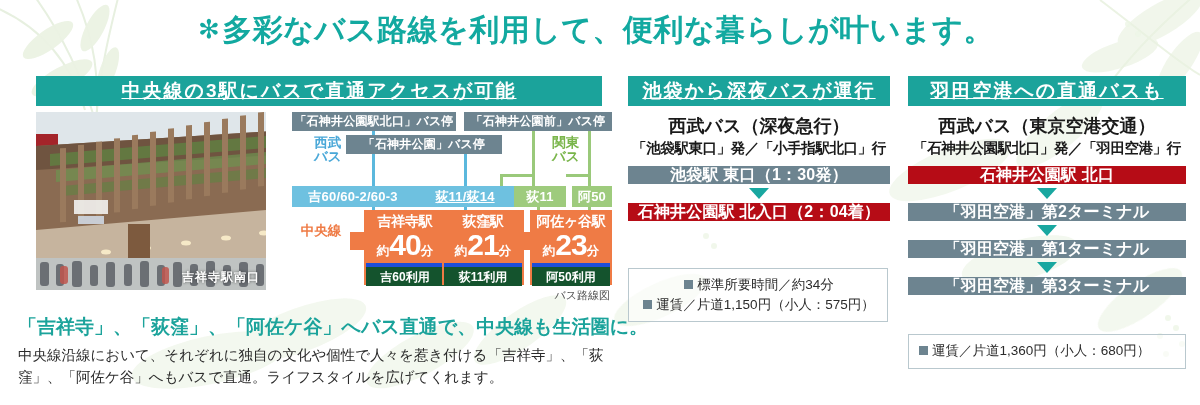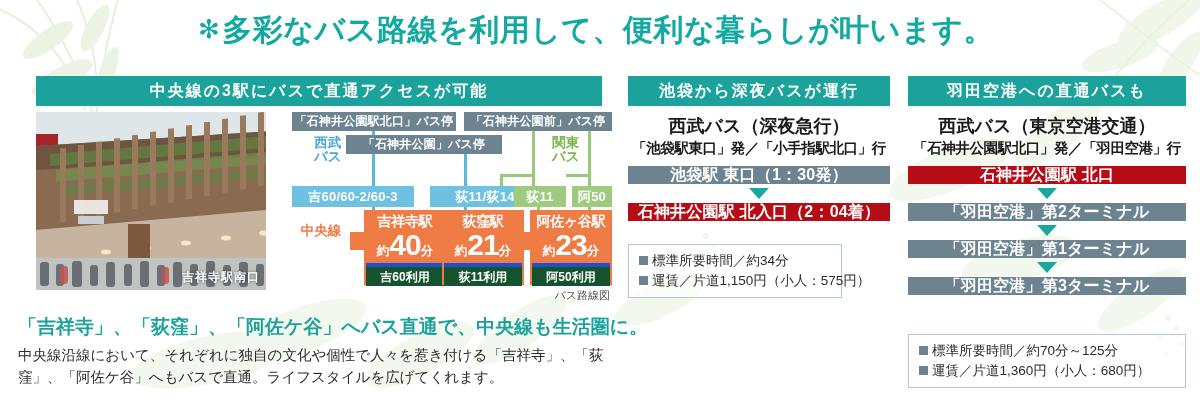--- a/index.html
+++ b/index.html
@@ -20,23 +20,23 @@
     text-align: center; z-index: 3;
     color: #12a9a0; font-size: 30px; font-weight: bold;
     letter-spacing: .5px; white-space: nowrap;
   }
   .title .ast { font-size: 26px; vertical-align: 2px; margin-right: 2px; }
 
   
   .hdr {
     position: absolute; z-index: 3;
     background: #1ba39b; color: #fff;
-    font-size: 16px; font-weight: bold;
-    display: flex; align-items: center; justify-content: center;
-    letter-spacing: 2px; white-space: nowrap;
+    font-size: 19px; font-weight: bold;
+    display: flex; align-items: center; justify-content: center;
+    letter-spacing: 2px; white-space: nowrap; text-decoration: underline;
   }
   #hdr-left  { left: 36px;  top: 76px; width: 566px; height: 30px; }
   #hdr-mid   { left: 628px; top: 76px; width: 262px; height: 30px; }
   #hdr-right { left: 908px; top: 76px; width: 278px; height: 30px; }
 
   
   .photo {
     position: absolute; left: 36px; top: 112px; width: 230px; height: 178px;
     z-index: 3; overflow: hidden; background: #cfd3d0;
   }
@@ -74,21 +74,21 @@
 
   .routebadge {
     position: absolute; height: 21px; color: #fff;
     font-size: 13px; font-weight: bold;
     display: flex; align-items: center; justify-content: center;
     white-space: nowrap; letter-spacing: .2px;
   }
   .routebadge.blue  { background: #6ec1e0; }
   .routebadge.green { background: #9ecb7d; }
   #rb-1 { left: 0;   top: 74px; width: 122px; }
-  #rb-2 { left: 138px; top: 74px; width: 110px; }
+  #rb-2 { left: 118px; top: 74px; width: 110px; text-decoration: underline; }
   #rb-3 { left: 222px; top: 74px; width: 52px; }
   #rb-4 { left: 280px; top: 74px; width: 40px; }
 
   
   #chuo-line-bar {
     position: absolute; left: 0; top: 120px; width: 320px; height: 18px;
     background: #ef7b45; z-index: 1;
   }
   #chuo-label {
     position: absolute; left: 0; top: 100px; width: 58px; height: 38px;
@@ -153,21 +153,21 @@
   }
 
   .factbox {
     border: 1px solid #b9c8ce; padding: 6px 8px 7px 10px;
     color: #2b2b2b; font-size: 13.5px; line-height: 1.45;
     background: rgba(255,255,255,.55);
   }
   .factbox .row { white-space: nowrap; }
   .sq { display: inline-block; width: 9px; height: 9px; background: #6d8490; margin-right: 4px; vertical-align: 0px; }
 
-  #box-mid   { position: absolute; left: 628px; top: 244px; width: 214px; z-index: 3; }
+  #box-mid   { position: absolute; left: 628px; top: 268px; width: 260px; z-index: 3; text-align: center; }
   #box-right { position: absolute; left: 908px; top: 334px; width: 278px; z-index: 3; }
 </style>
 </head>
 <body>
 
 <div id="root">
 
   <svg class="leaf-bg" viewBox="0 0 1200 405" preserveAspectRatio="none">
     <g fill="none" stroke="#cfe0c0" stroke-width="2" opacity="0.9">
       <path d="M-10,5 C40,25 70,60 85,110"></path>
@@ -379,17 +379,16 @@
     <div class="node red">石神井公園駅 北口</div>
     <div class="arrow"></div>
     <div class="node gray">「羽田空港」第2ターミナル</div>
     <div class="arrow"></div>
     <div class="node gray">「羽田空港」第1ターミナル</div>
     <div class="arrow"></div>
     <div class="node gray">「羽田空港」第3ターミナル</div>
   </div>
 
   <div class="factbox" id="box-right">
-    <div class="row"><span class="sq"></span><span>標準所要時間／約70分～125分</span></div>
     <div class="row"><span class="sq"></span><span>運賃／片道1,360円（小人：680円）</span></div>
   </div>
 
 </div>
 
 </body></html>

